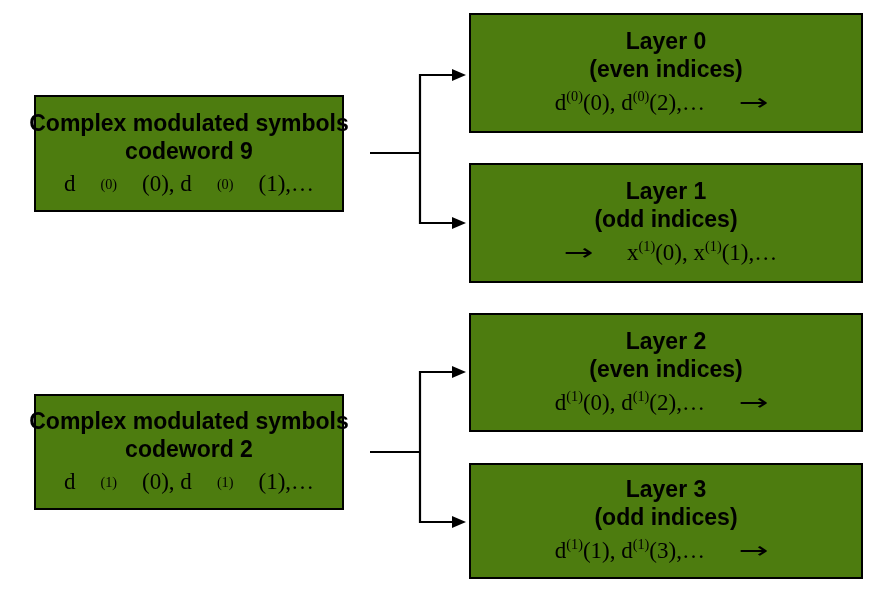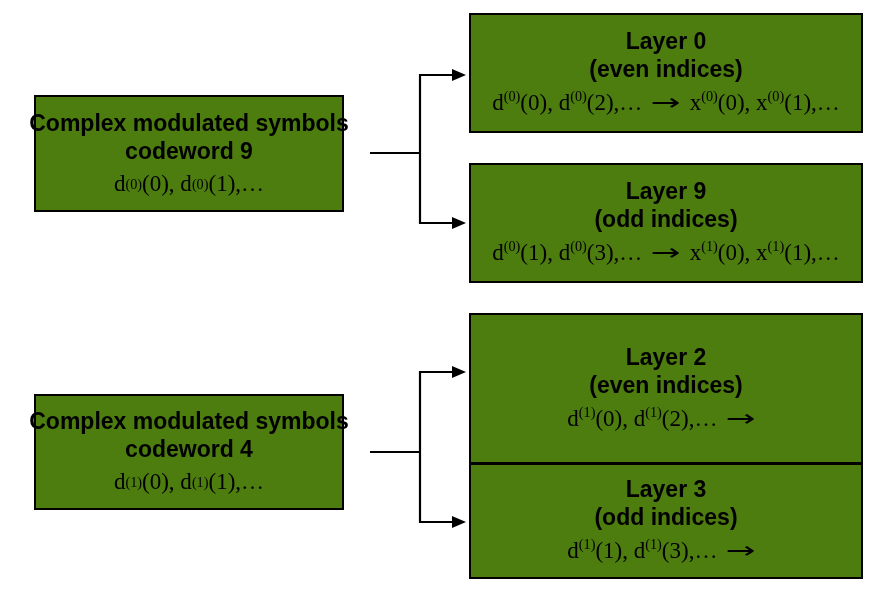--- a/index.html
+++ b/index.html
@@ -36,40 +36,41 @@
     width: 310px;
   }
   .box-cw0 { top: 95px;  height: 117px; }
   .box-cw1 { top: 394px; height: 116px; }
   .layer-box {
     left: 469px;
     width: 394px;
   }
   .box-l0 { top: 13px;  height: 120px; }
   .box-l1 { top: 163px; height: 120px; }
-  .box-l2 { top: 313px; height: 151px; }
+  .box-l2 { top: 313px; height: 119px; }
   .box-l3 { top: 463px; height: 116px; }
   .title-line {
     font-family: "Liberation Sans", sans-serif;
     font-weight: bold;
     font-size: 23px;
     line-height: 28px;
     color: #000000;
     white-space: nowrap;
   }
   .math-line {
     font-family: "Liberation Serif", serif;
     font-size: 23px;
     line-height: 30px;
     margin-top: 4px;
     color: #000000;
     white-space: nowrap;
     display: flex;
     align-items: center;
     justify-content: center;
+    gap: 25px;
   }
   .math-line sup {
     font-size: 0.62em;
     line-height: 0;
     vertical-align: super;
   }
   .arrow-glyph {
     font-family: "DejaVu Sans", sans-serif;
     font-size: 23px;
     display: inline-block;
@@ -105,39 +106,37 @@
   </svg>
 
   <div class="box codeword-box box-cw0">
     <div class="title-line">Complex modulated symbols</div>
     <div class="title-line">codeword 9</div>
     <div class="math-line">d<sup>(0)</sup>(0), d<sup>(0)</sup>(1),…</div>
   </div>
 
   <div class="box codeword-box box-cw1">
     <div class="title-line">Complex modulated symbols</div>
-    <div class="title-line">codeword 4</div>
+    <div class="title-line">codeword 2</div>
     <div class="math-line">d<sup>(1)</sup>(0), d<sup>(1)</sup>(1),…</div>
   </div>
 
   <div class="box layer-box box-l0">
     <div class="title-line">Layer 0</div>
     <div class="title-line">(even indices)</div>
     <div class="math-line">
       <span>d<sup>(0)</sup>(0), d<sup>(0)</sup>(2),…</span>
       <span class="arrow-glyph">→</span>
-      <span>x<sup>(0)</sup>(0), x<sup>(0)</sup>(1),…</span>
     </div>
   </div>
 
   <div class="box layer-box box-l1">
-    <div class="title-line">Layer 9</div>
+    <div class="title-line">Layer 1</div>
     <div class="title-line">(odd indices)</div>
     <div class="math-line">
-      <span>d<sup>(0)</sup>(1), d<sup>(0)</sup>(3),…</span>
       <span class="arrow-glyph">→</span>
       <span>x<sup>(1)</sup>(0), x<sup>(1)</sup>(1),…</span>
     </div>
   </div>
 
   <div class="box layer-box box-l2">
     <div class="title-line">Layer 2</div>
     <div class="title-line">(even indices)</div>
     <div class="math-line">
       <span>d<sup>(1)</sup>(0), d<sup>(1)</sup>(2),…</span>

